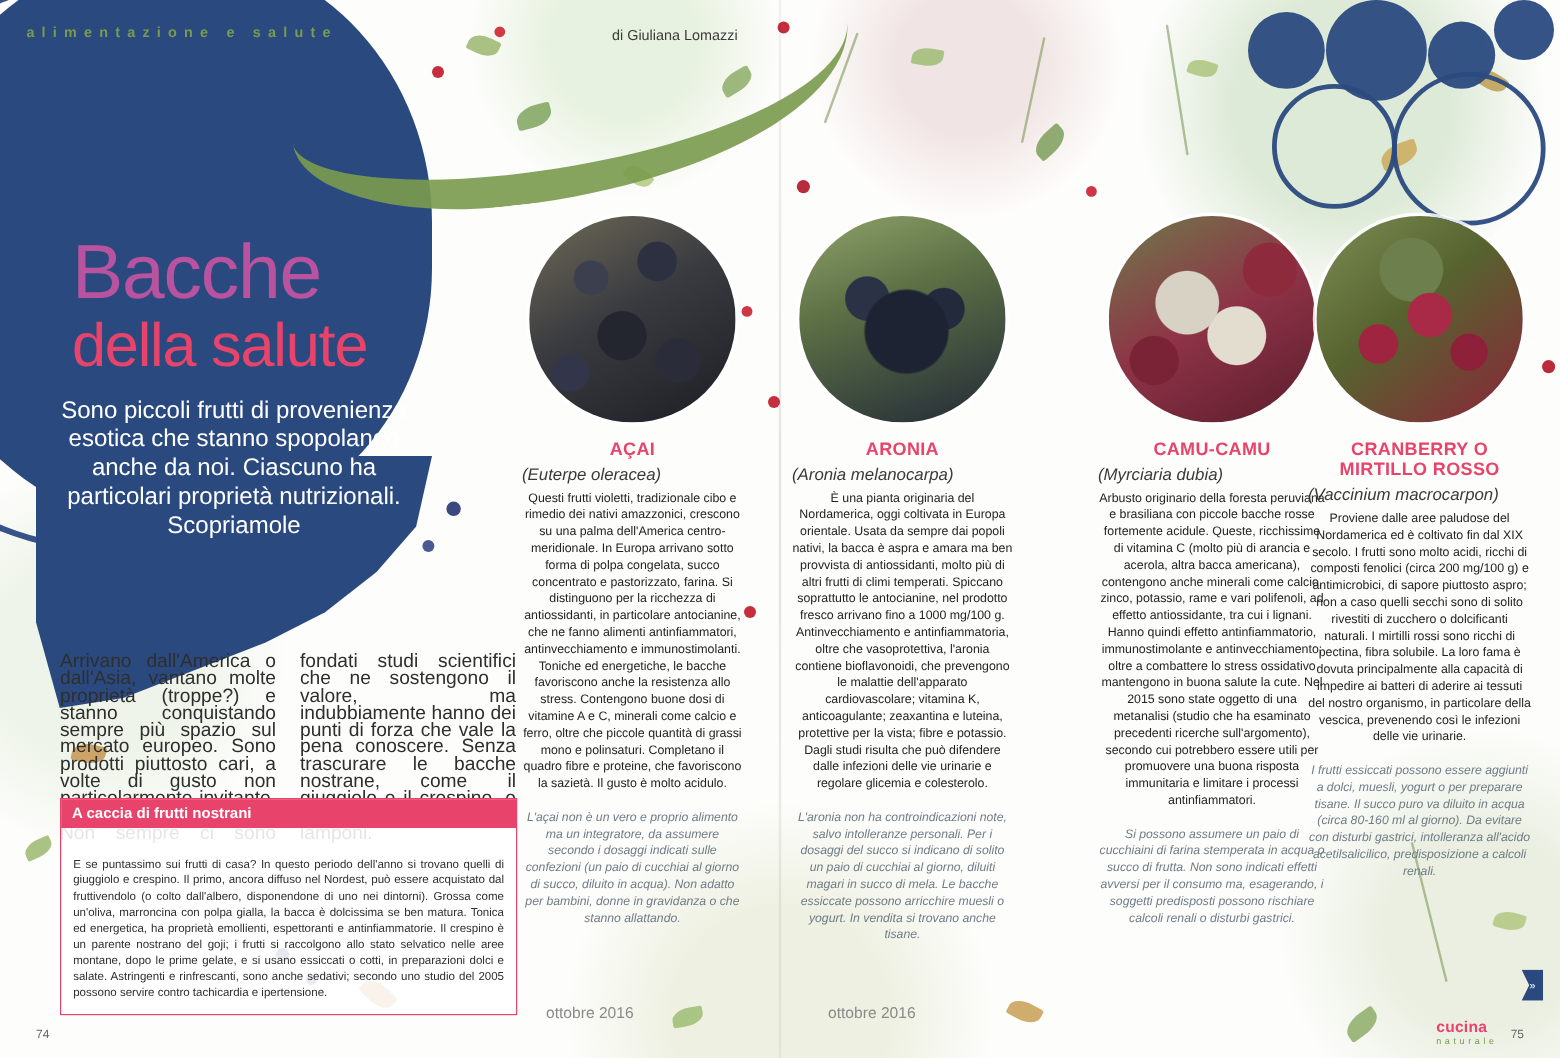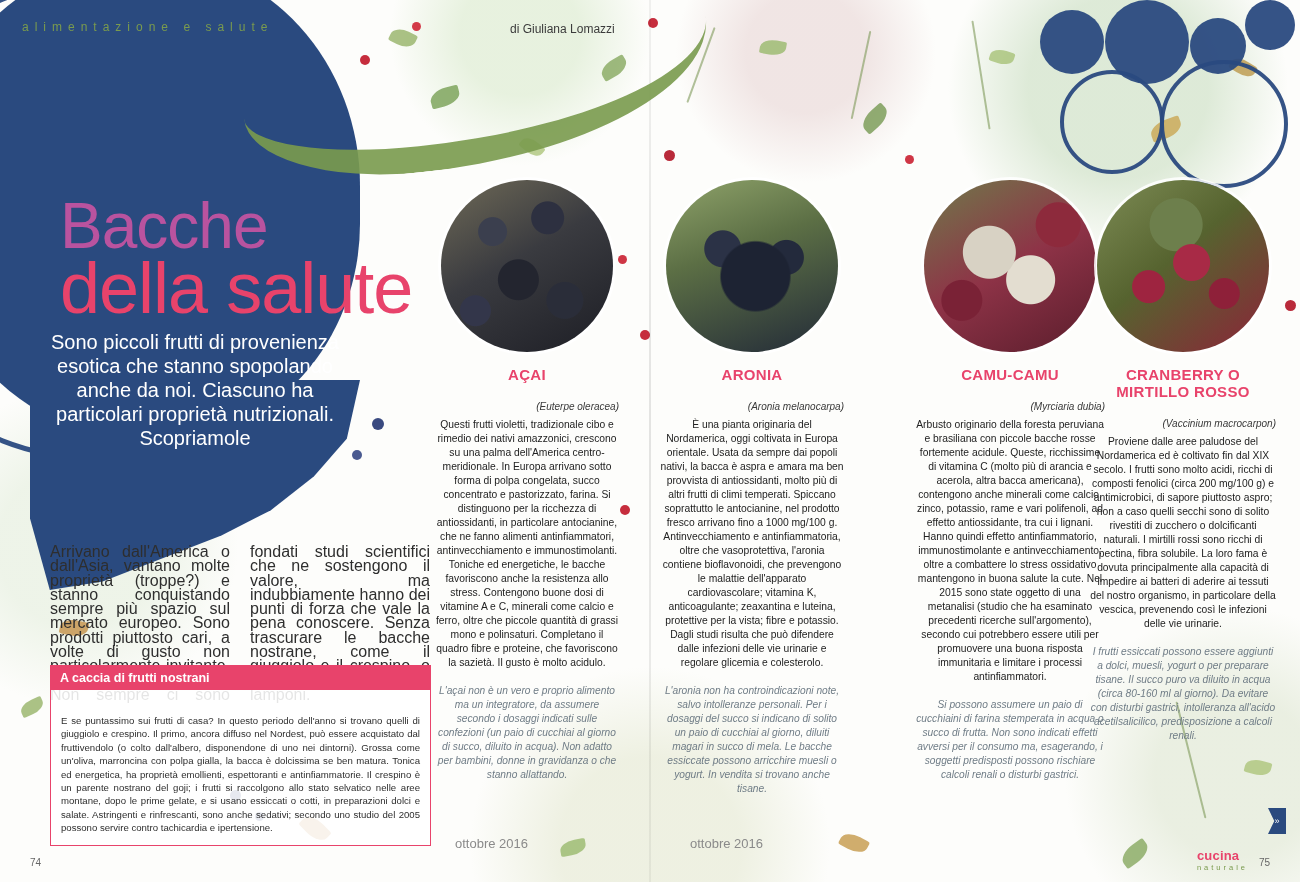--- a/index.html
+++ b/index.html
@@ -55,34 +55,34 @@
   
   .swoosh{
     position:absolute;left:240px;top:-30px;width:470px;height:170px;
     border-bottom:26px solid #7a9b4e;border-radius:0 0 70% 40%;
     transform:rotate(-6deg);opacity:.9;z-index:2;
   }
 
   
   .kicker{
     position:absolute;left:22px;top:20px;z-index:6;
-    color:#7a9b4e;font-size:12px;letter-spacing:6px;font-weight:400;
+    color:#7a9b4e;font-size:12px;letter-spacing:6px;font-weight:700;
   }
   .byline{
     position:absolute;left:510px;top:22px;z-index:6;
     color:#3b3b3b;font-size:12px;
   }
 
   
   .title-wrap{position:absolute;left:60px;top:195px;z-index:6;}
   .title1{
     font-size:64px;line-height:62px;color:#b9539f;font-weight:400;letter-spacing:-1px;
   }
   .title2{
-    font-size:72px;line-height:70px;color:#e8436b;font-weight:400;letter-spacing:-1px;margin-top:-4px;
+    font-size:51px;line-height:70px;color:#e8436b;font-weight:400;letter-spacing:-1px;margin-top:-4px;
   }
   .standfirst{
     position:absolute;left:40px;top:330px;width:310px;z-index:6;
     color:#ffffff;font-size:20px;line-height:24px;text-align:center;
   }
 
   
   .intro{
     position:absolute;left:50px;top:545px;width:380px;z-index:6;
     column-count:2;column-gap:20px;
@@ -107,21 +107,21 @@
   .col .photo{
     width:172px;height:172px;border-radius:50%;
     margin:0 auto;overflow:hidden;position:relative;
     box-shadow:0 0 0 3px rgba(255,255,255,.85);
   }
   .col h2{
     margin:14px 0 0 0;text-align:center;color:#e8436b;font-size:15px;font-weight:700;letter-spacing:.3px;
     line-height:17px;
   }
   .col .latin{
-    text-align:right;font-size:10px;font-style:italic;color:#3a3a3a;margin-top:18px;
+    text-align:left;font-size:14px;font-style:italic;color:#3a3a3a;margin-top:4px;
   }
   .col .body{
     margin-top:6px;font-size:10.3px;line-height:14px;text-align:center;color:#222;
   }
   .col .note{
     margin-top:14px;font-size:10.2px;line-height:14px;text-align:center;color:#6f7c86;font-style:italic;
   }
 
   #col-acai{left:435px;width:184px;}
   #col-aronia{left:660px;width:184px;}

